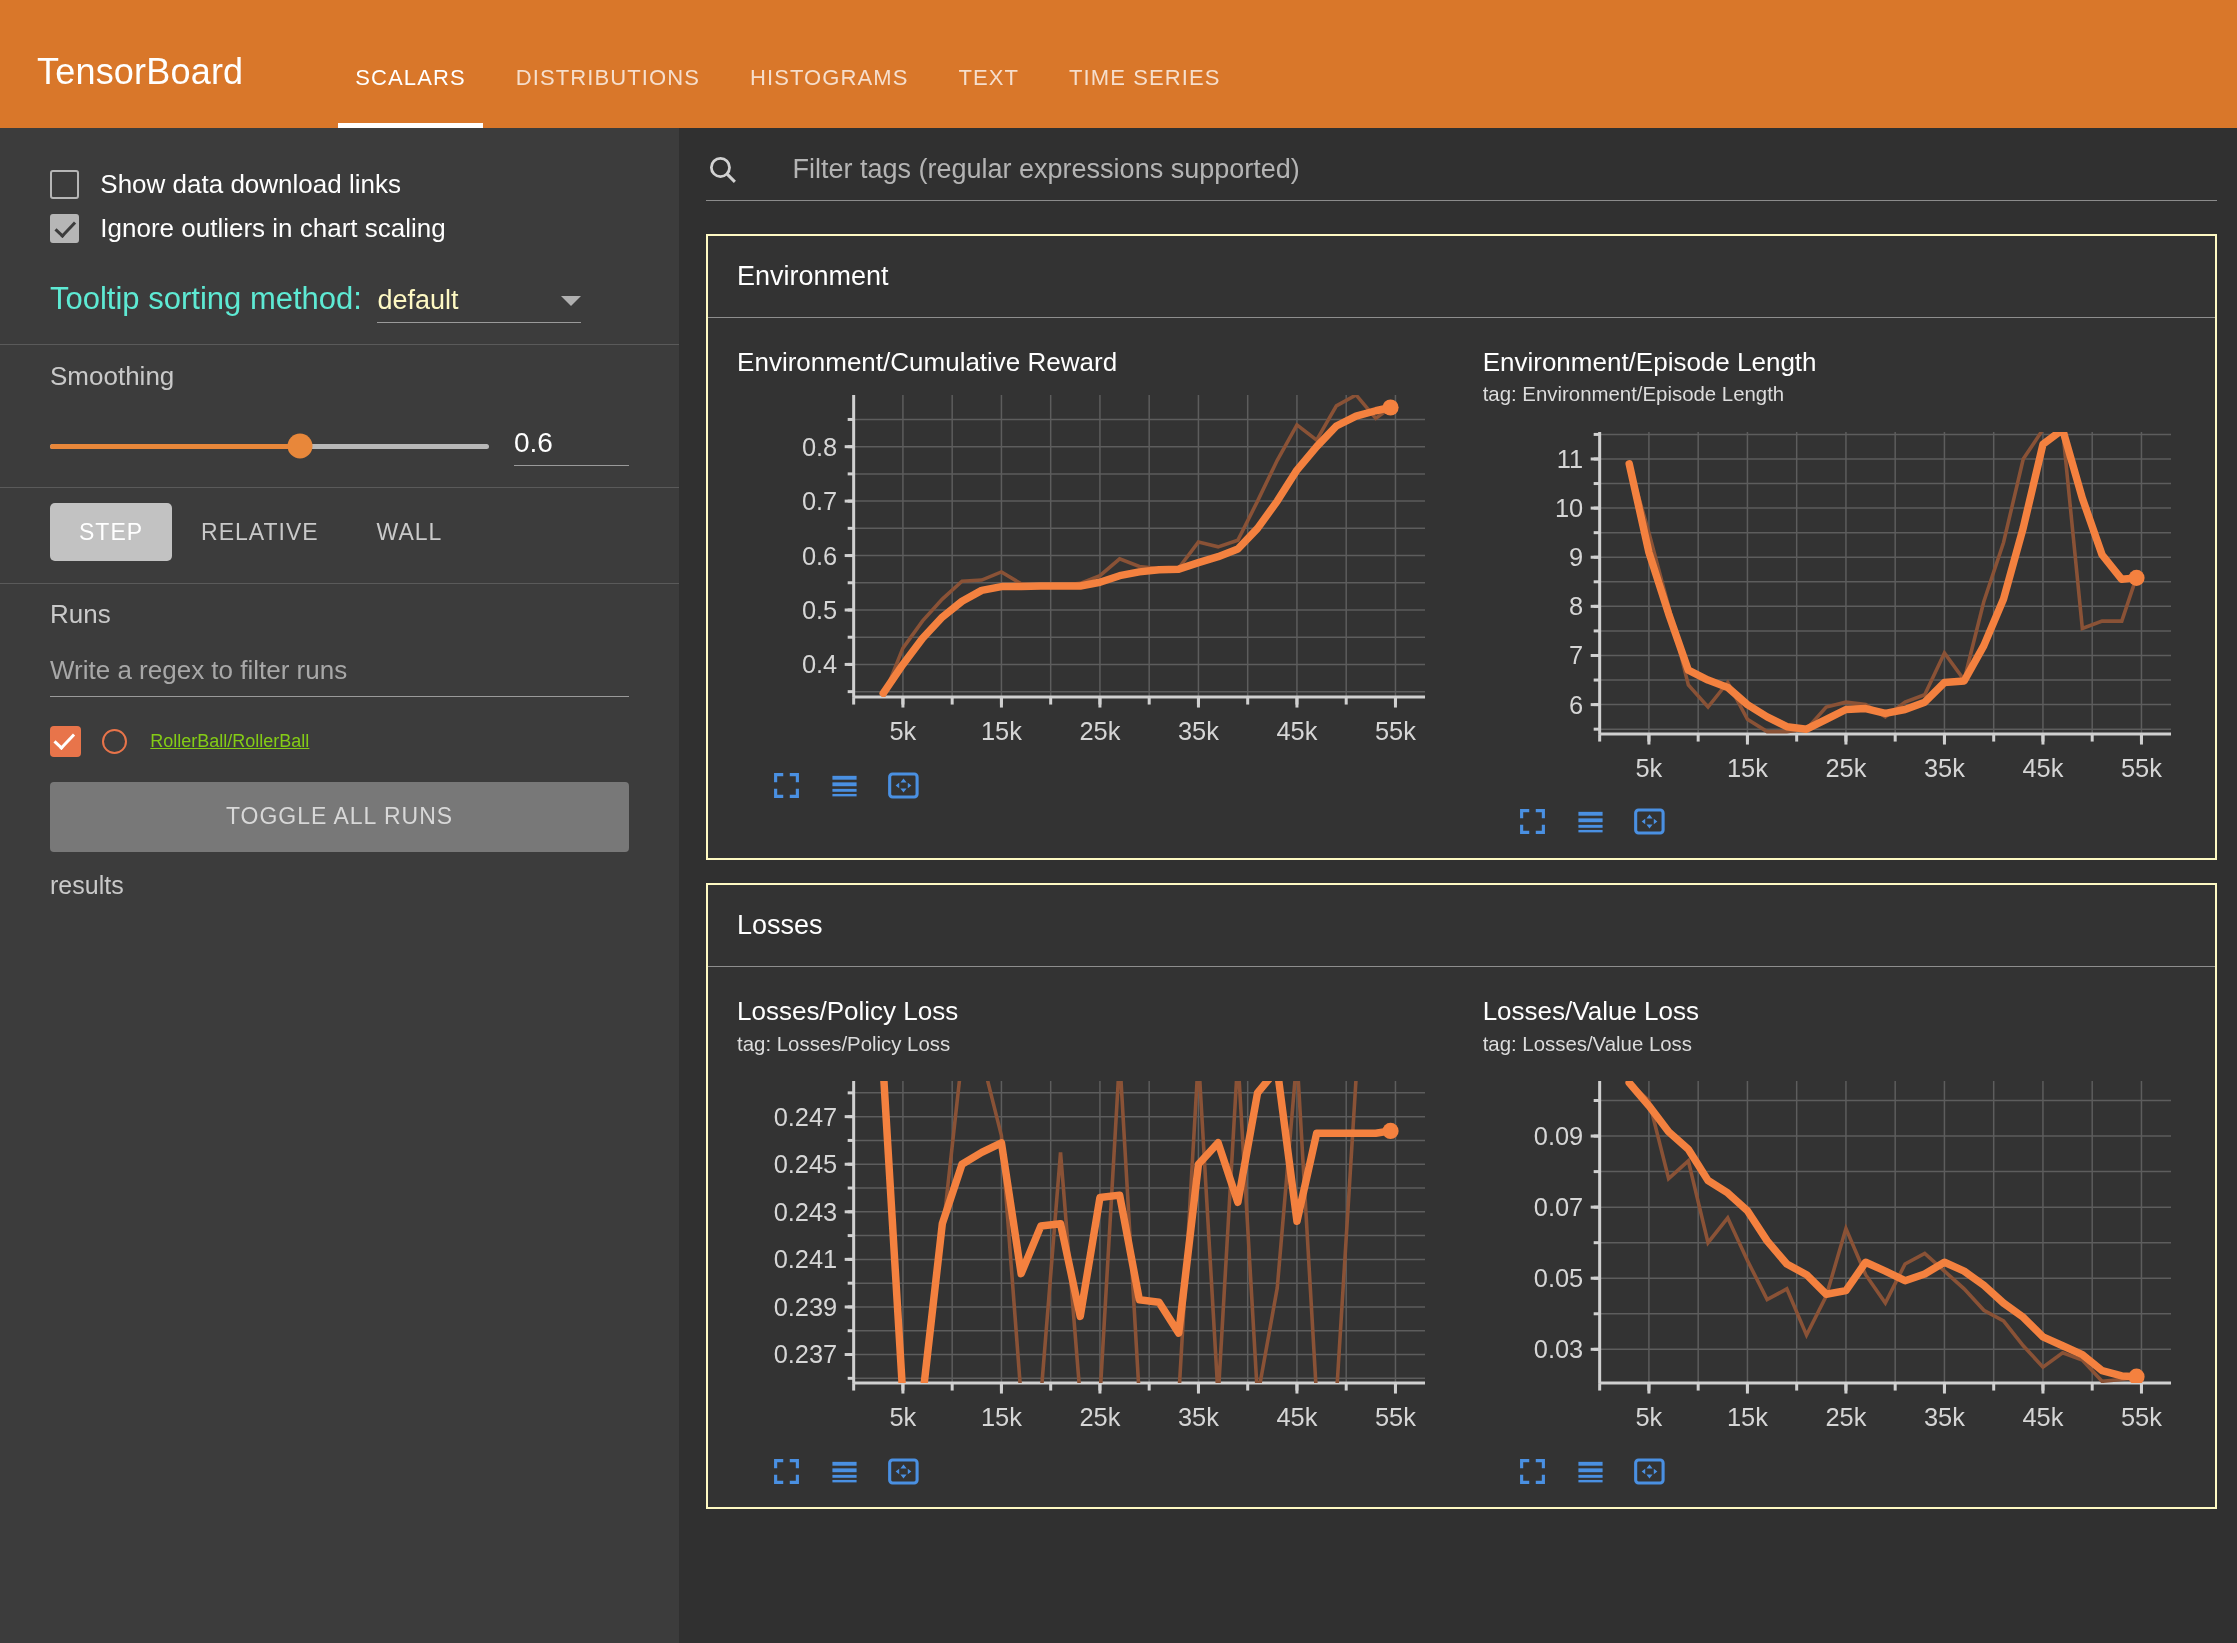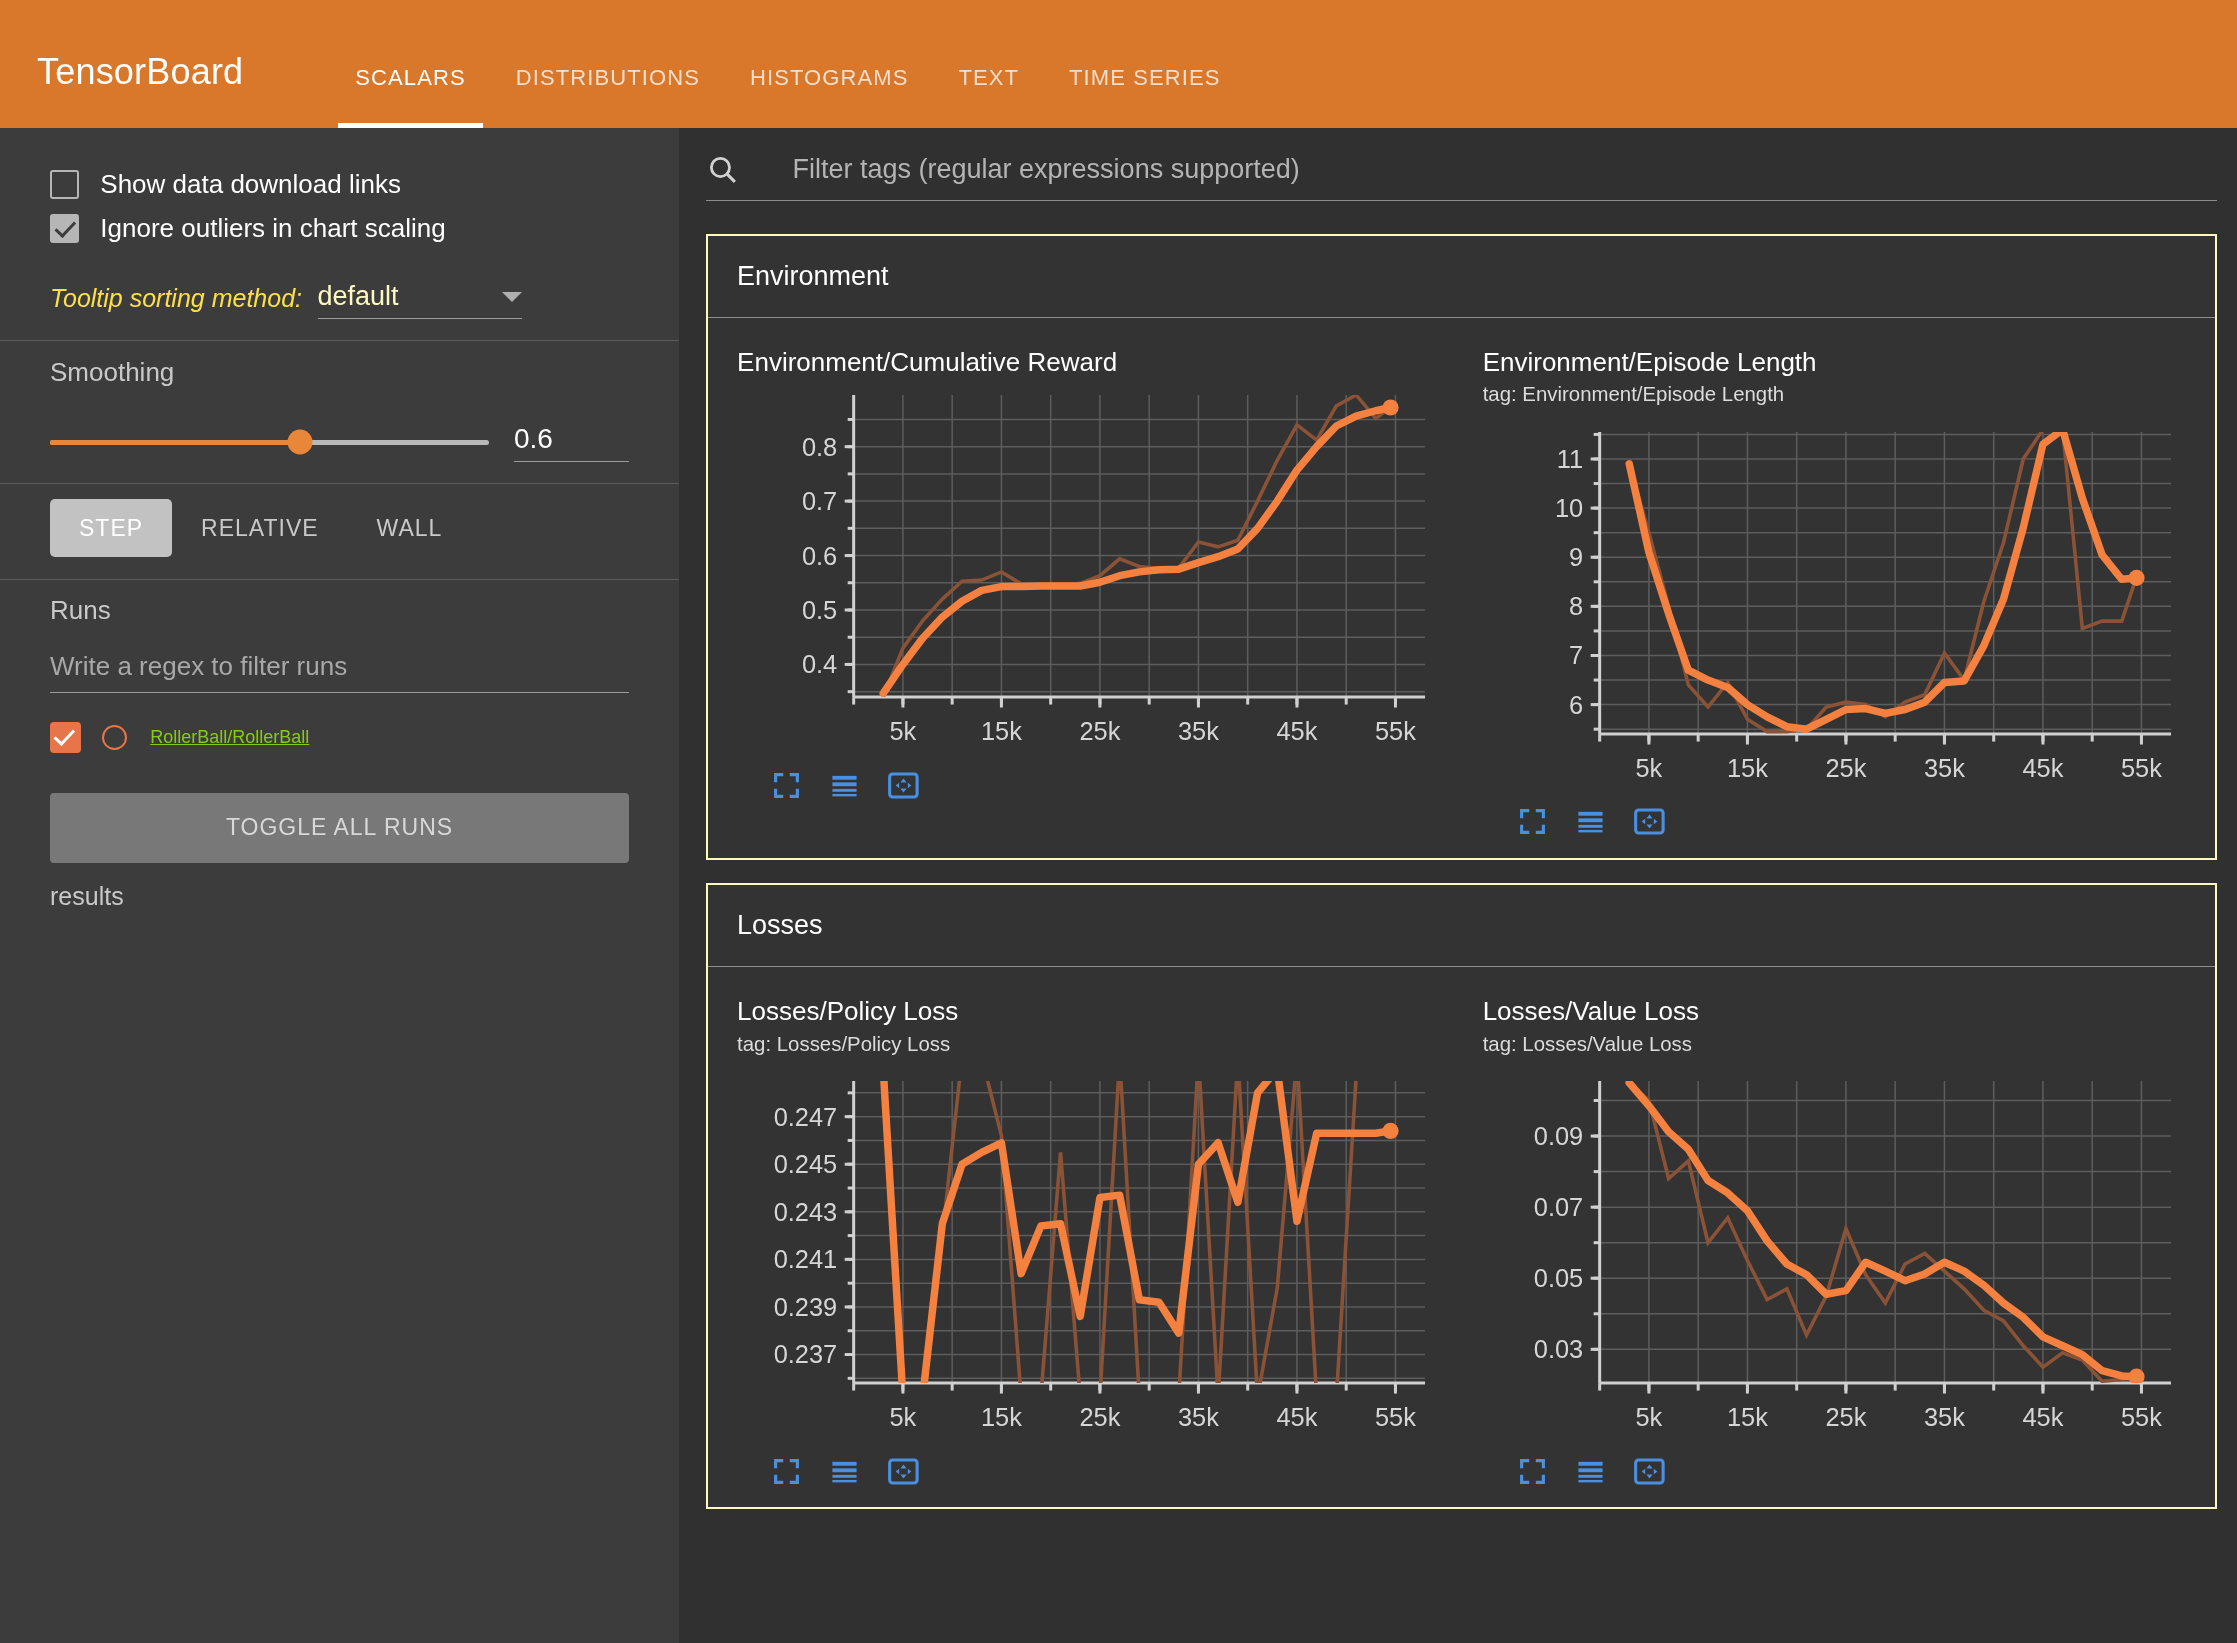--- a/index.html
+++ b/index.html
@@ -68,21 +68,21 @@
   .chkbox.checked { background: #b6b6b6; border-color: #b6b6b6; }
   .chkbox.checked:after {
     content: ""; position: absolute;
     left: 7.8px; top: 1px; width: 7.8px; height: 16.5px;
     border: solid #3c3c3c; border-width: 0 3.9px 3.9px 0;
     transform: rotate(43deg);
   }
   .chk-label { font-size: 26px; color: #ffffff; }
 
   .tooltip-row { display: flex; align-items: flex-end; margin-top: 37px; }
-  .tooltip-label { font-size: 25px; color: #fde047; padding-bottom: 5.8px; white-space: nowrap; font-style: italic; }
+  .tooltip-label { font-size: 31px; color: #5eead4; padding-bottom: 5.8px; white-space: nowrap; }
   .select-wrap {
     margin-left: 15.5px; flex: 1;
     border-bottom: 1.9px solid #9a9a9a;
     display: flex; align-items: center; justify-content: space-between;
     padding-bottom: 5.8px; cursor: pointer; max-width: 204px;
   }
   .select-value { font-size: 27px; color: #fef9c3; }
   .caret {
     width: 0; height: 0;
     border-left: 10.7px solid transparent;
@@ -134,21 +134,21 @@
     border: solid #ffffff; border-width: 0 3.9px 3.9px 0;
     transform: rotate(43deg);
   }
   .run-dot {
     width: 25px; height: 25px; flex: 0 0 25px; border-radius: 50%;
     border: 2.9px solid #e8744a; margin-right: 23px;
   }
   .run-name { font-size: 18px; color: #84cc16; text-decoration: underline; }
 
   .toggle-runs {
-    margin-top: 40px; background: #787878; color: #d8d8d8;
+    margin-top: 25px; background: #787878; color: #d8d8d8;
     font-size: 23px; letter-spacing: 1px; text-align: center;
     padding: 21.3px 0; border-radius: 3.9px; cursor: pointer;
   }
   .results-text { margin-top: 19.4px; font-size: 25px; color: #c9c9c9; }
 
   
   #main { flex: 1; background: #303030; padding: 25px 21.3px 0 27px; overflow: hidden; }
 
   #filter-bar {
     display: flex; align-items: center;

